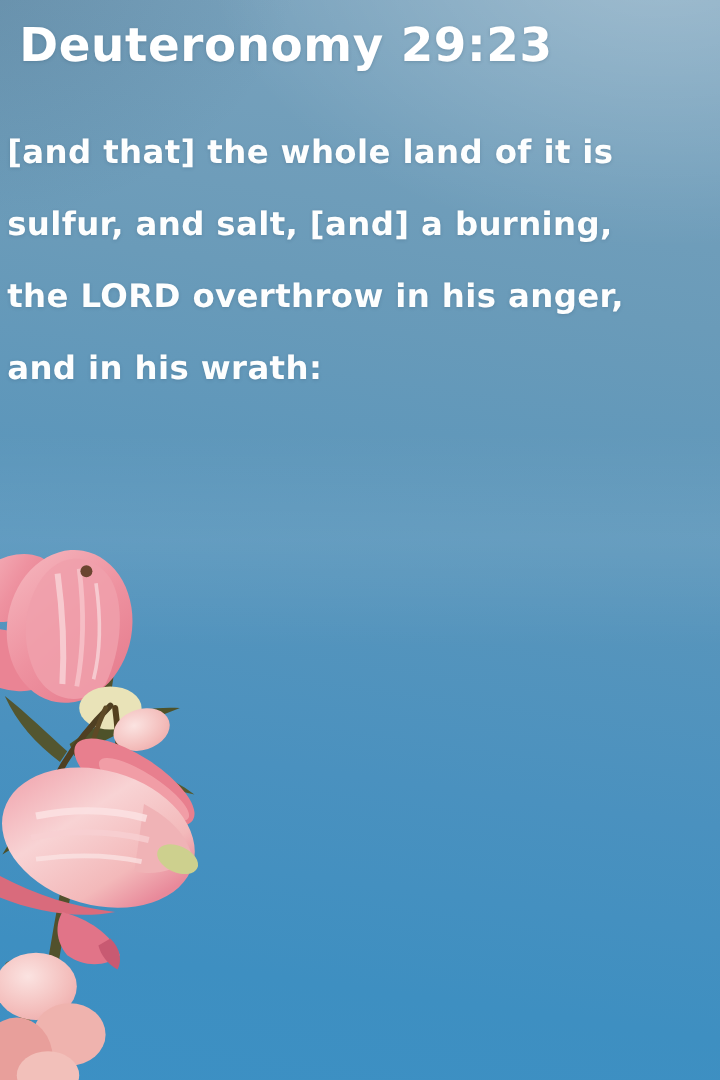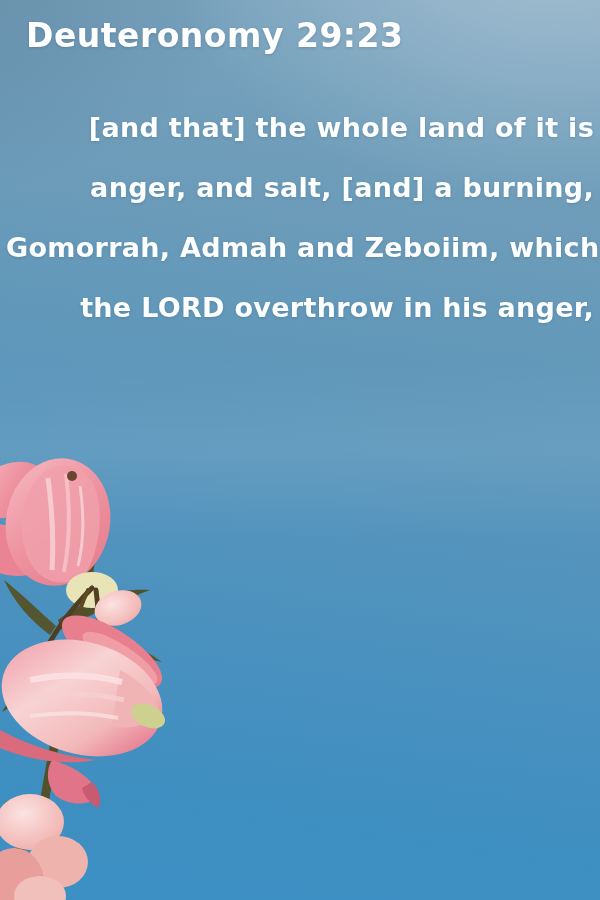--- a/index.html
+++ b/index.html
@@ -9,27 +9,27 @@
   }
   .canvas{
     position:relative;width:600px;height:900px;overflow:hidden;
     background:
       radial-gradient(ellipse 620px 420px at 92% -6%, rgba(255,255,255,0.30), rgba(255,255,255,0) 62%),
       radial-gradient(ellipse 500px 380px at -8% -4%, rgba(30,60,85,0.18), rgba(30,60,85,0) 60%),
       linear-gradient(to bottom, rgba(255,255,255,0) 40%, rgba(255,255,255,0.07) 50%, rgba(255,255,255,0) 60%),
       linear-gradient(188deg, #7ba3bd 0%, #6a9bb9 28%, #5b96bb 48%, #4a91bf 70%, #3e8fc1 88%, #3c90c4 100%);
   }
   .title{
-    position:absolute;left:26px;top:16px;margin:0;
-    color:#ffffff;font-size:33px;font-weight:bold;letter-spacing:0.5px;
+    position:absolute;left:16px;top:16px;margin:0;
+    color:#ffffff;font-size:39px;font-weight:bold;letter-spacing:0.5px;
     text-shadow:0 1px 3px rgba(40,70,95,0.25);
   }
   .verse{
     position:absolute;left:6px;right:6px;top:98px;
-    text-align:right;color:#fdfefe;
+    text-align:left;color:#fdfefe;
   }
   .verse .line{
     font-size:27px;font-weight:bold;letter-spacing:0.3px;
     height:60px;line-height:60px;white-space:nowrap;
     text-shadow:0 1px 3px rgba(40,70,95,0.22);
   }
   .flower{
     position:absolute;left:0;bottom:0;width:210px;height:470px;
   }
 </style>
@@ -111,18 +111,18 @@
       <ellipse cx="58" cy="432" rx="30" ry="26" fill="#efb3ae"></ellipse>
       <ellipse cx="14" cy="452" rx="30" ry="34" fill="#e89f9b"></ellipse>
       <ellipse cx="40" cy="466" rx="26" ry="20" fill="#f2c0ba"></ellipse>
     </g>
   </svg>
 
   <h1 class="title">Deuteronomy 29:23</h1>
 
   <div class="verse">
     <div class="line">[and that] the whole land of it is</div>
-    <div class="line">anger, and salt, [and] a burning,</div>
-    <div class="line">Gomorrah, Admah and Zeboiim, which</div>
+    <div class="line">sulfur, and salt, [and] a burning,</div>
     <div class="line">the LORD overthrow in his anger,</div>
+    <div class="line">and in his wrath:</div>
   </div>
 
 </div>
 
 </body></html>

